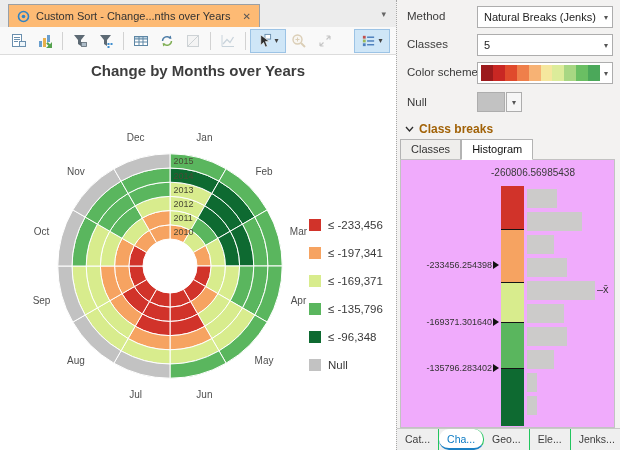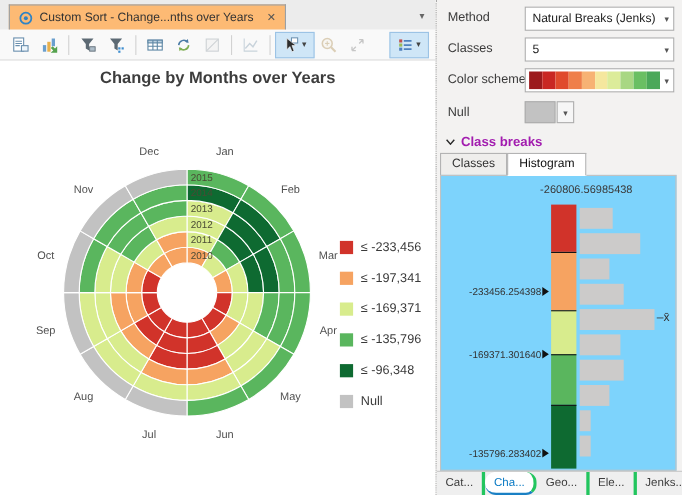--- a/index.html
+++ b/index.html
@@ -39,38 +39,38 @@
   .row { position:absolute; left:0; width:224px; height:22px; }
   .row-label { position:absolute; left:10px; top:4px; font-size:11.5px; color:#3b3b3b; }
   .control { position:absolute; left:80px; right:8px; height:22px; background:#fff; border:1px solid #adadad; display:flex; align-items:center; }
   .control .val { flex:1; font-size:11px; color:#222; padding-left:6px; white-space:nowrap; overflow:hidden; }
   .control .caret { font-size:8px; color:#555; padding:0 4px; }
   #ramp { flex:1; height:16px; margin-left:3px; display:flex; }
   #ramp span { flex:1; height:100%; }
   .null-sw { position:absolute; left:80px; width:28px; height:20px; border:1px solid #adadad; }
   .null-caret { position:absolute; left:109px; width:16px; height:20px; border:1px solid #adadad; background:#f6f6f6; font-size:8px; color:#555; display:flex; align-items:center; justify-content:center; }
 
-  .cb-header { position:absolute; left:8px; top:122px; display:flex; align-items:center; gap:5px; font-size:12px; font-weight:bold; color:#a21caf; }
+  .cb-header { position:absolute; left:8px; top:122px; display:flex; align-items:center; gap:5px; font-size:12px; font-weight:bold; color:#a16207; }
   .cb-tabs { position:absolute; left:3px; top:139px; display:flex; }
   .cb-tab { height:21px; padding:3px 10px 0; font-size:11px; color:#333; border:1px solid #b3b3b3; background:#efeeec; }
   .cb-tab.active { background:#fff; border-bottom-color:#fff; color:#111; position:relative; z-index:2; }
 
-  .hist-box { position:absolute; left:3px; top:159px; width:215px; height:269px; background:#7dd3fc; border:1px solid #c2c2c2; z-index:1; }
+  .hist-box { position:absolute; left:3px; top:159px; width:215px; height:269px; background:#f0abfc; border:1px solid #c2c2c2; z-index:1; }
   .hist-top-val { position:absolute; top:7px; right:39px; font-size:10px; color:#3a3a3a; }
   #band { position:absolute; left:100px; top:26px; width:23px; }
   #band div { width:23px; }
   #bars { position:absolute; left:0; top:0; width:100%; height:100%; }
   .hbar { position:absolute; left:126px; height:19px; background:#cccbca; }
   .brk { position:absolute; left:4px; width:94px; height:12px; display:flex; align-items:center; justify-content:flex-end; }
   .brk .btxt { font-size:9px; color:#333; white-space:nowrap; overflow:hidden; }
   .brk .barrow { width:0; height:0; border-left:6px solid #111; border-top:4px solid transparent; border-bottom:4px solid transparent; margin-left:1px; }
   .mean { position:absolute; font-size:11px; color:#333; }
 
   .bottom-tabs { position:absolute; left:0; bottom:0; width:224px; height:22px; background:#efefef; border-top:1px solid #c9c9c9; display:flex; align-items:stretch; overflow:hidden; }
-  .btab { padding:4px 8px 0; font-size:10.5px; color:#3d3d3d; border-right:3px solid #22c55e; white-space:nowrap; }
+  .btab { padding:4px 8px 0; font-size:10.5px; color:#3d3d3d; border-right:1px solid #22c55e; white-space:nowrap; }
   .btab.active { background:#fff; color:#0a7ac4; border-bottom:2px solid #1a80c4;border-radius:10px; }
 </style>
 </head>
 <body>
 
 <div class="app">
 
   <div class="chart-pane">
 
     <div class="tabstrip">
@@ -383,21 +383,21 @@
           <div class="hbar" style="top: 213px; width: 10px;"></div>
           <div class="hbar" style="top: 236px; width: 10px;"></div>
           <div class="brk" style="top: 63px; margin-top: 36px;">
             <span class="btxt">-233456.254398</span>
             <span class="barrow"></span>
           </div>
           <div class="brk" style="top: 156px;">
             <span class="btxt">-169371.301640</span>
             <span class="barrow"></span>
           </div>
-          <div class="brk" style="top: 202px; margin-top: 44px;">
+          <div class="brk" style="top: 202px;">
             <span class="btxt">-135796.283402</span>
             <span class="barrow"></span>
           </div>
           <div class="mean" style="left: 196px; top: 123px;">–x̄</div>
         </div>
     </div>
 
     <div class="bottom-tabs">
         <div class="btab">Cat...</div>
         <div class="btab active">Cha...</div>

